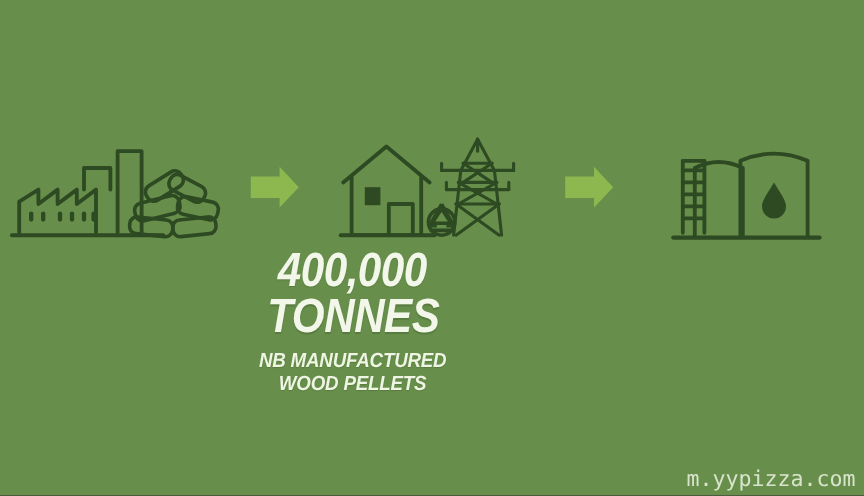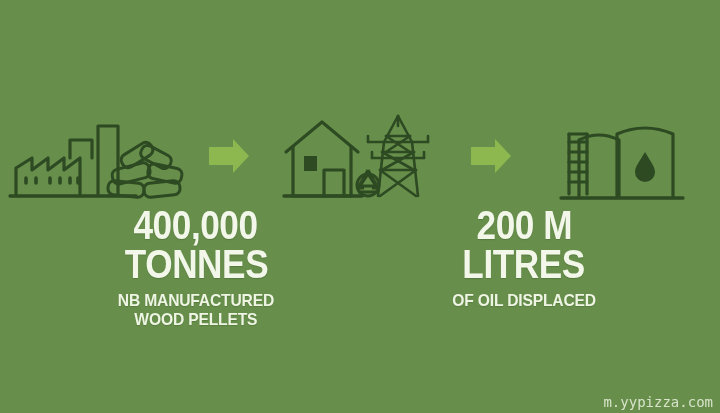--- a/index.html
+++ b/index.html
@@ -45,20 +45,21 @@
   .arrow-cell svg { display: block; }
 
   
   .stats-row {
     position: absolute;
     top: 206px;
     left: 0;
     width: 720px;
     display: flex;
     justify-content: center;
+    font-style: italic;
   }
   .stat-col {
     width: 196px;
     display: flex;
     flex-direction: column;
     align-items: center;
     text-align: center;
   }
   .spacer-col { width: 66px; }
 
@@ -85,21 +86,21 @@
     white-space: nowrap;
     text-shadow: 0 1px 1px rgba(40,60,25,0.22);
   }
 
   
   .watermark {
     position: absolute;
     right: 7px;
     bottom: 3px;
     font-family: "DejaVu Sans Mono", "Liberation Mono", monospace;
-    font-size: 14px;
+    font-size: 18px;
     letter-spacing: 0px;
     color: #dfe8d2;
     opacity: 0.95;
   }
 </style>
 </head>
 <body>
 
 <div id="stage">
 
@@ -211,24 +212,18 @@
       <div class="stat-big">TONNES</div>
       <div class="stat-sub">NB MANUFACTURED</div>
       <div class="stat-sub" style="margin-top:0">WOOD PELLETS</div>
     </div>
 
     <div class="spacer-col"></div>
 
 
     <div class="spacer-col"></div>
 
-    <div class="stat-col">
-      <div class="stat-big">200 M</div>
-      <div class="stat-big">LITRES</div>
-      <div class="stat-sub">OF OIL DISPLACED</div>
-      <div class="stat-sub" style="margin-top:0"></div>
-    </div>
 
   </div>
 
   <div class="watermark">m.yypizza.com</div>
 
 </div>
 
 </body></html>

